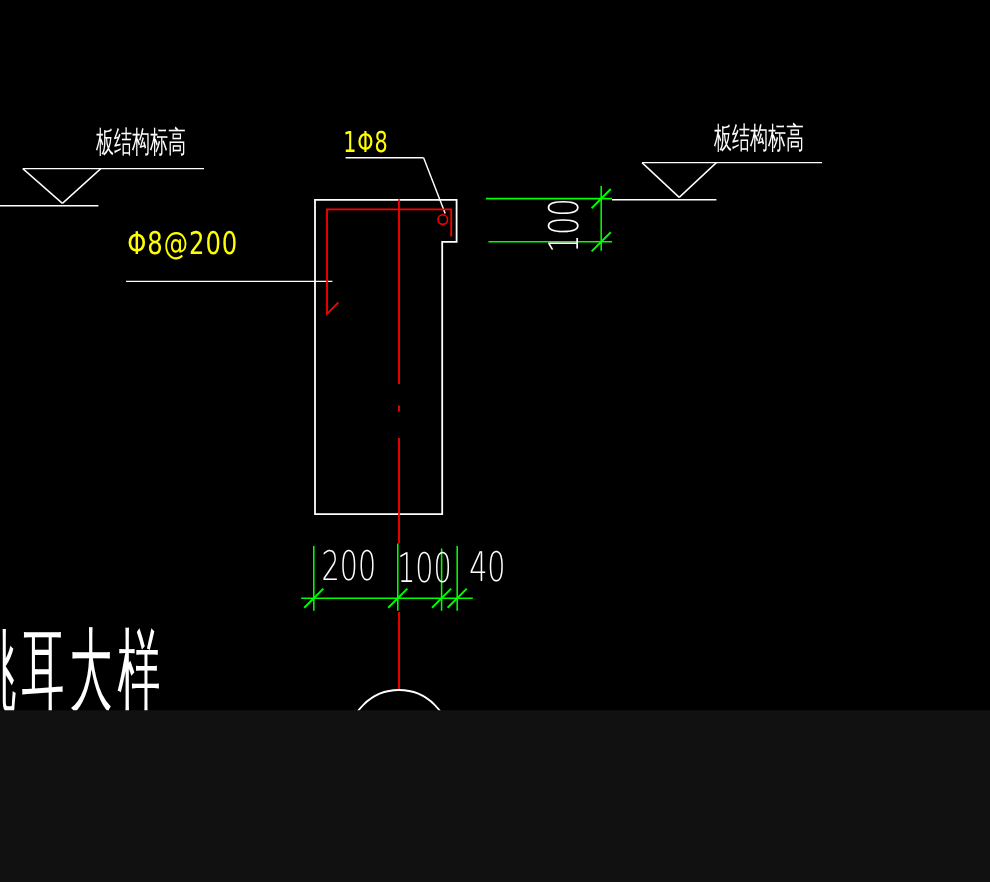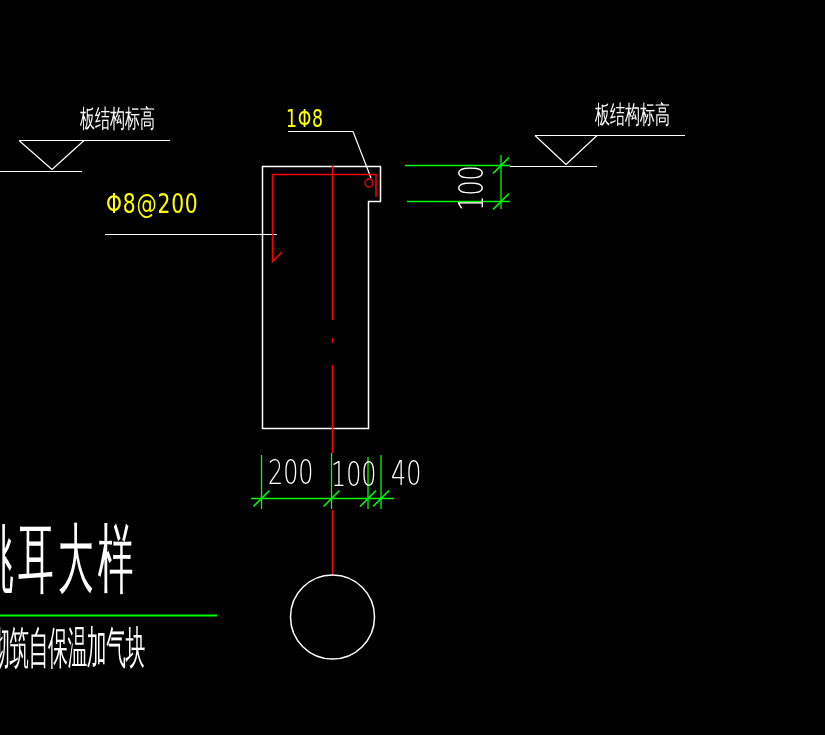--- a/index.html
+++ b/index.html
@@ -5,21 +5,21 @@
   :root{
     --bg:#000000;
     --line:#ffffff;
     --rebar:#ff0000;
     --dim:#00ff00;
     --anno:#ffff00;
   }
   html,body{margin:0;padding:0;background:#111;}
   .canvas{
     position:relative;
-    width:825px;height:735px;
+    width:825px;height:592px;
     background:var(--bg);
     overflow:hidden;
     font-family:"DejaVu Sans", sans-serif;
   }
   .canvas svg{position:absolute;left:0;top:0;}
   .cadtext{
     position:absolute;
     color:var(--line);
     white-space:nowrap;
     line-height:1;

